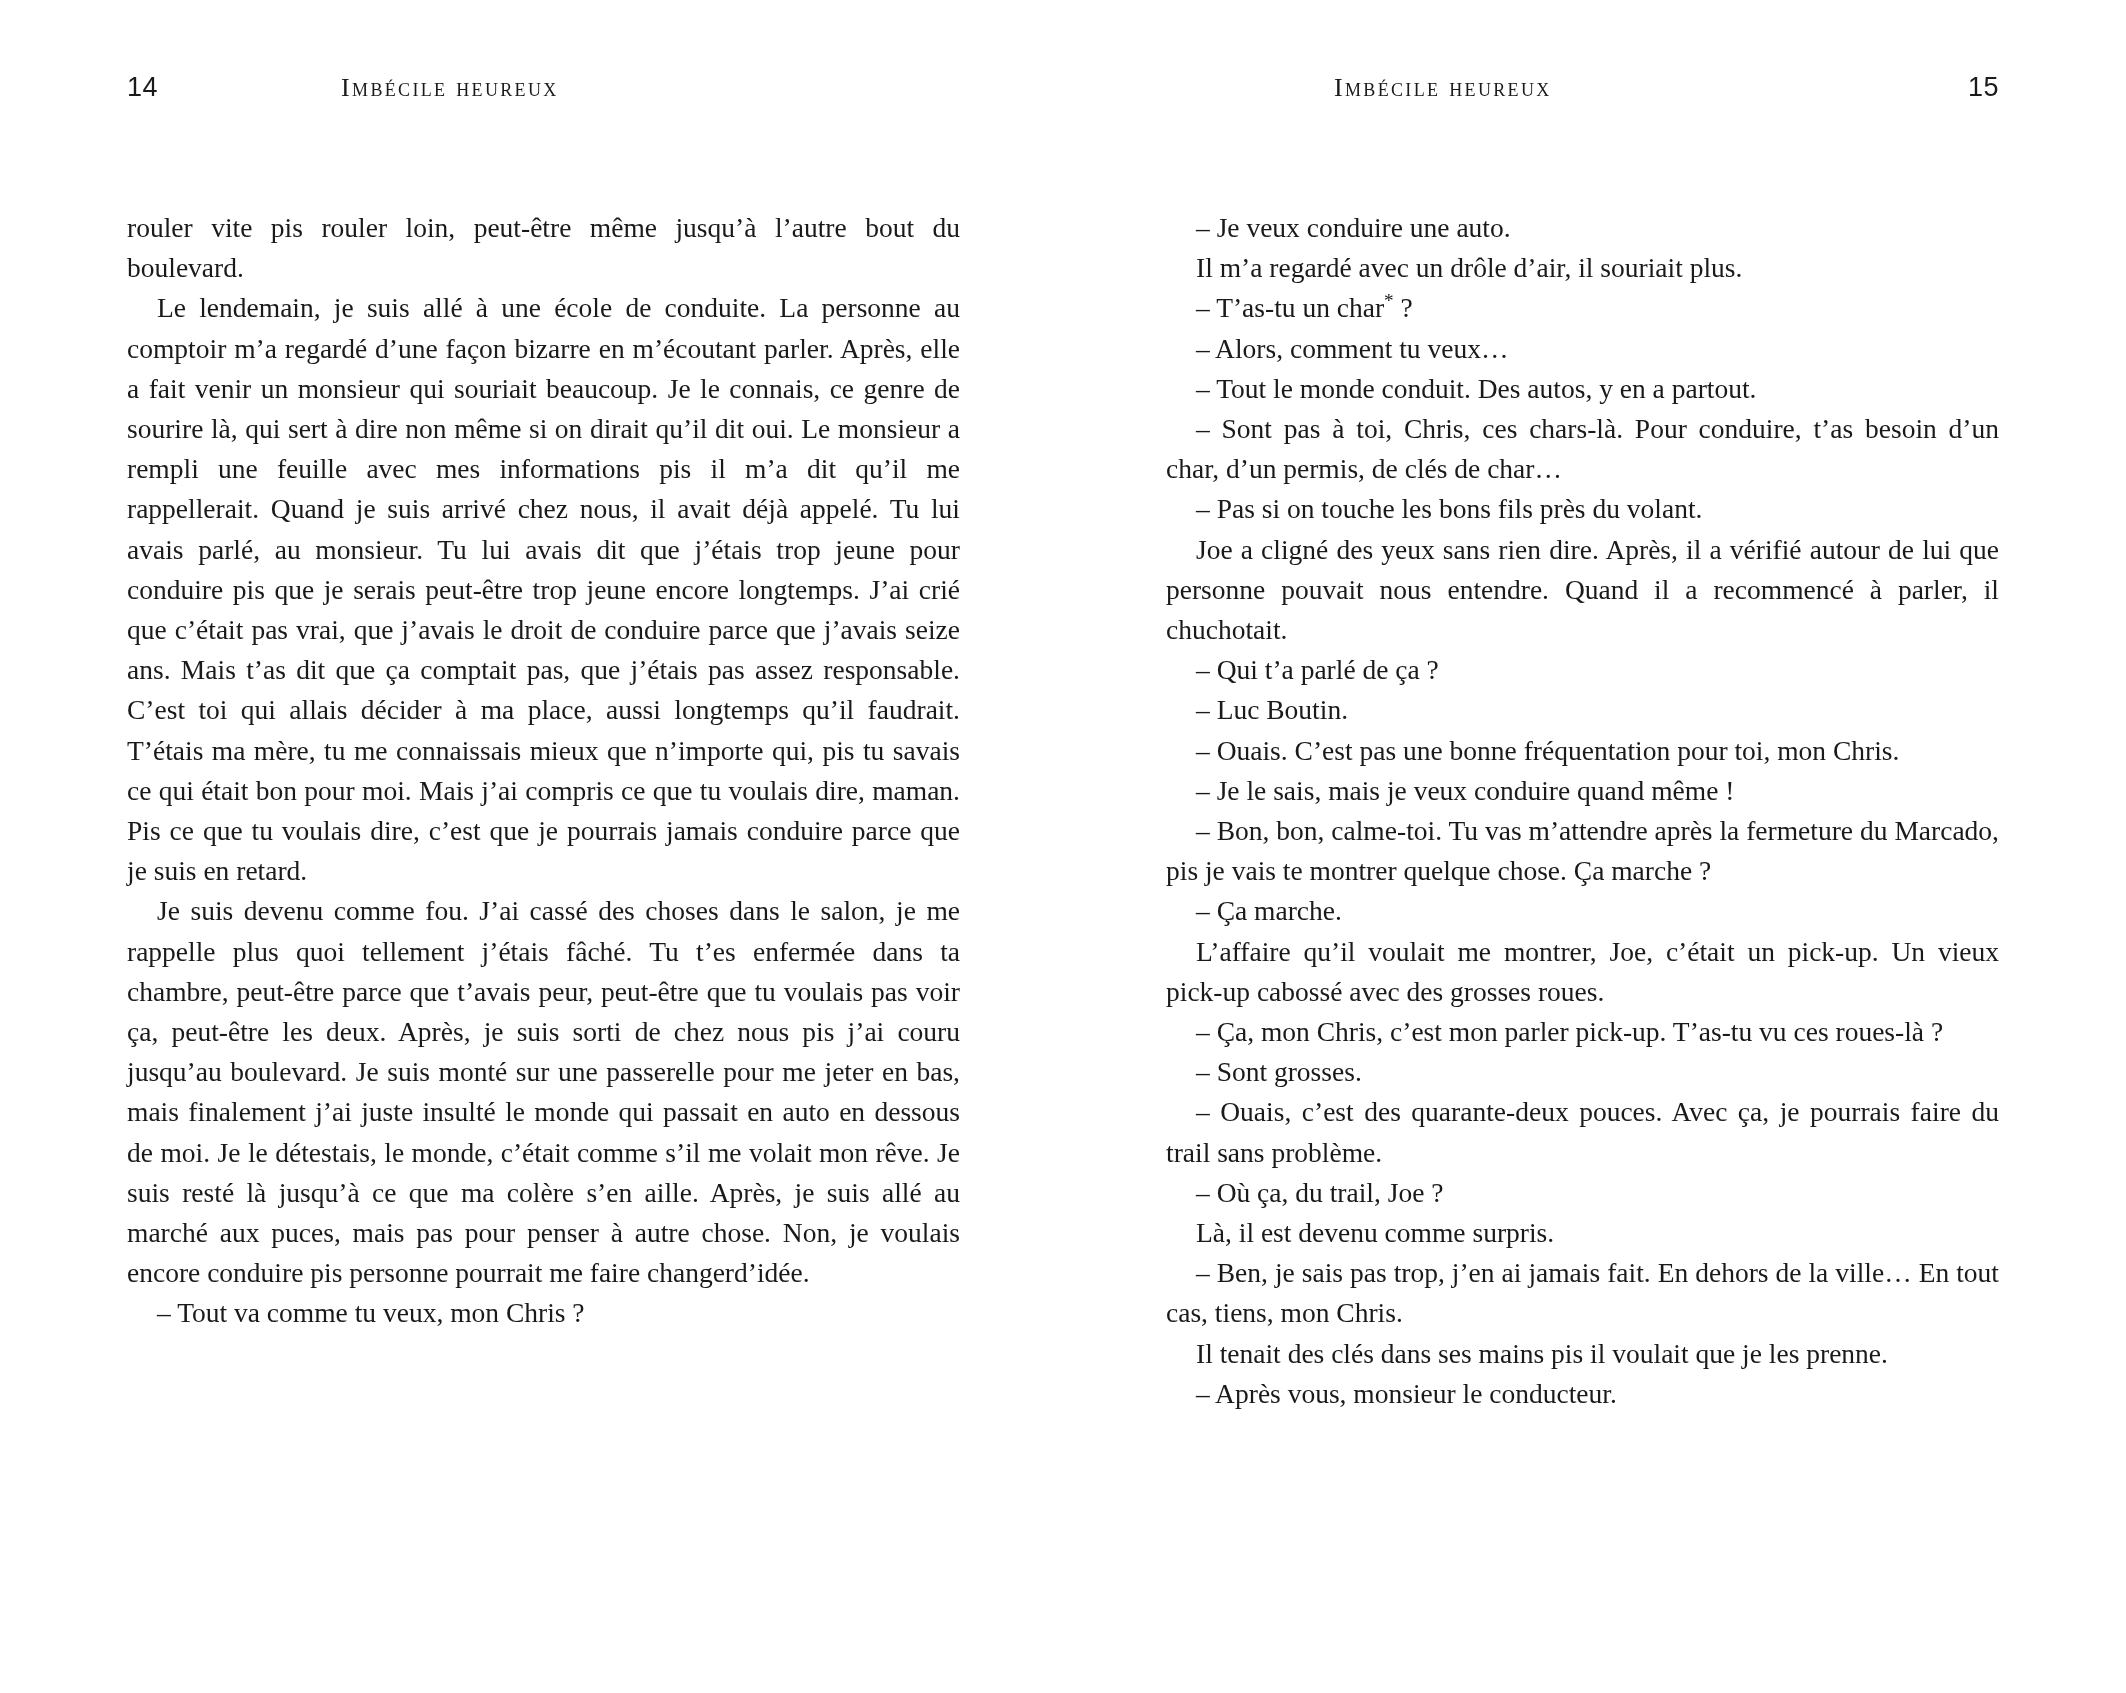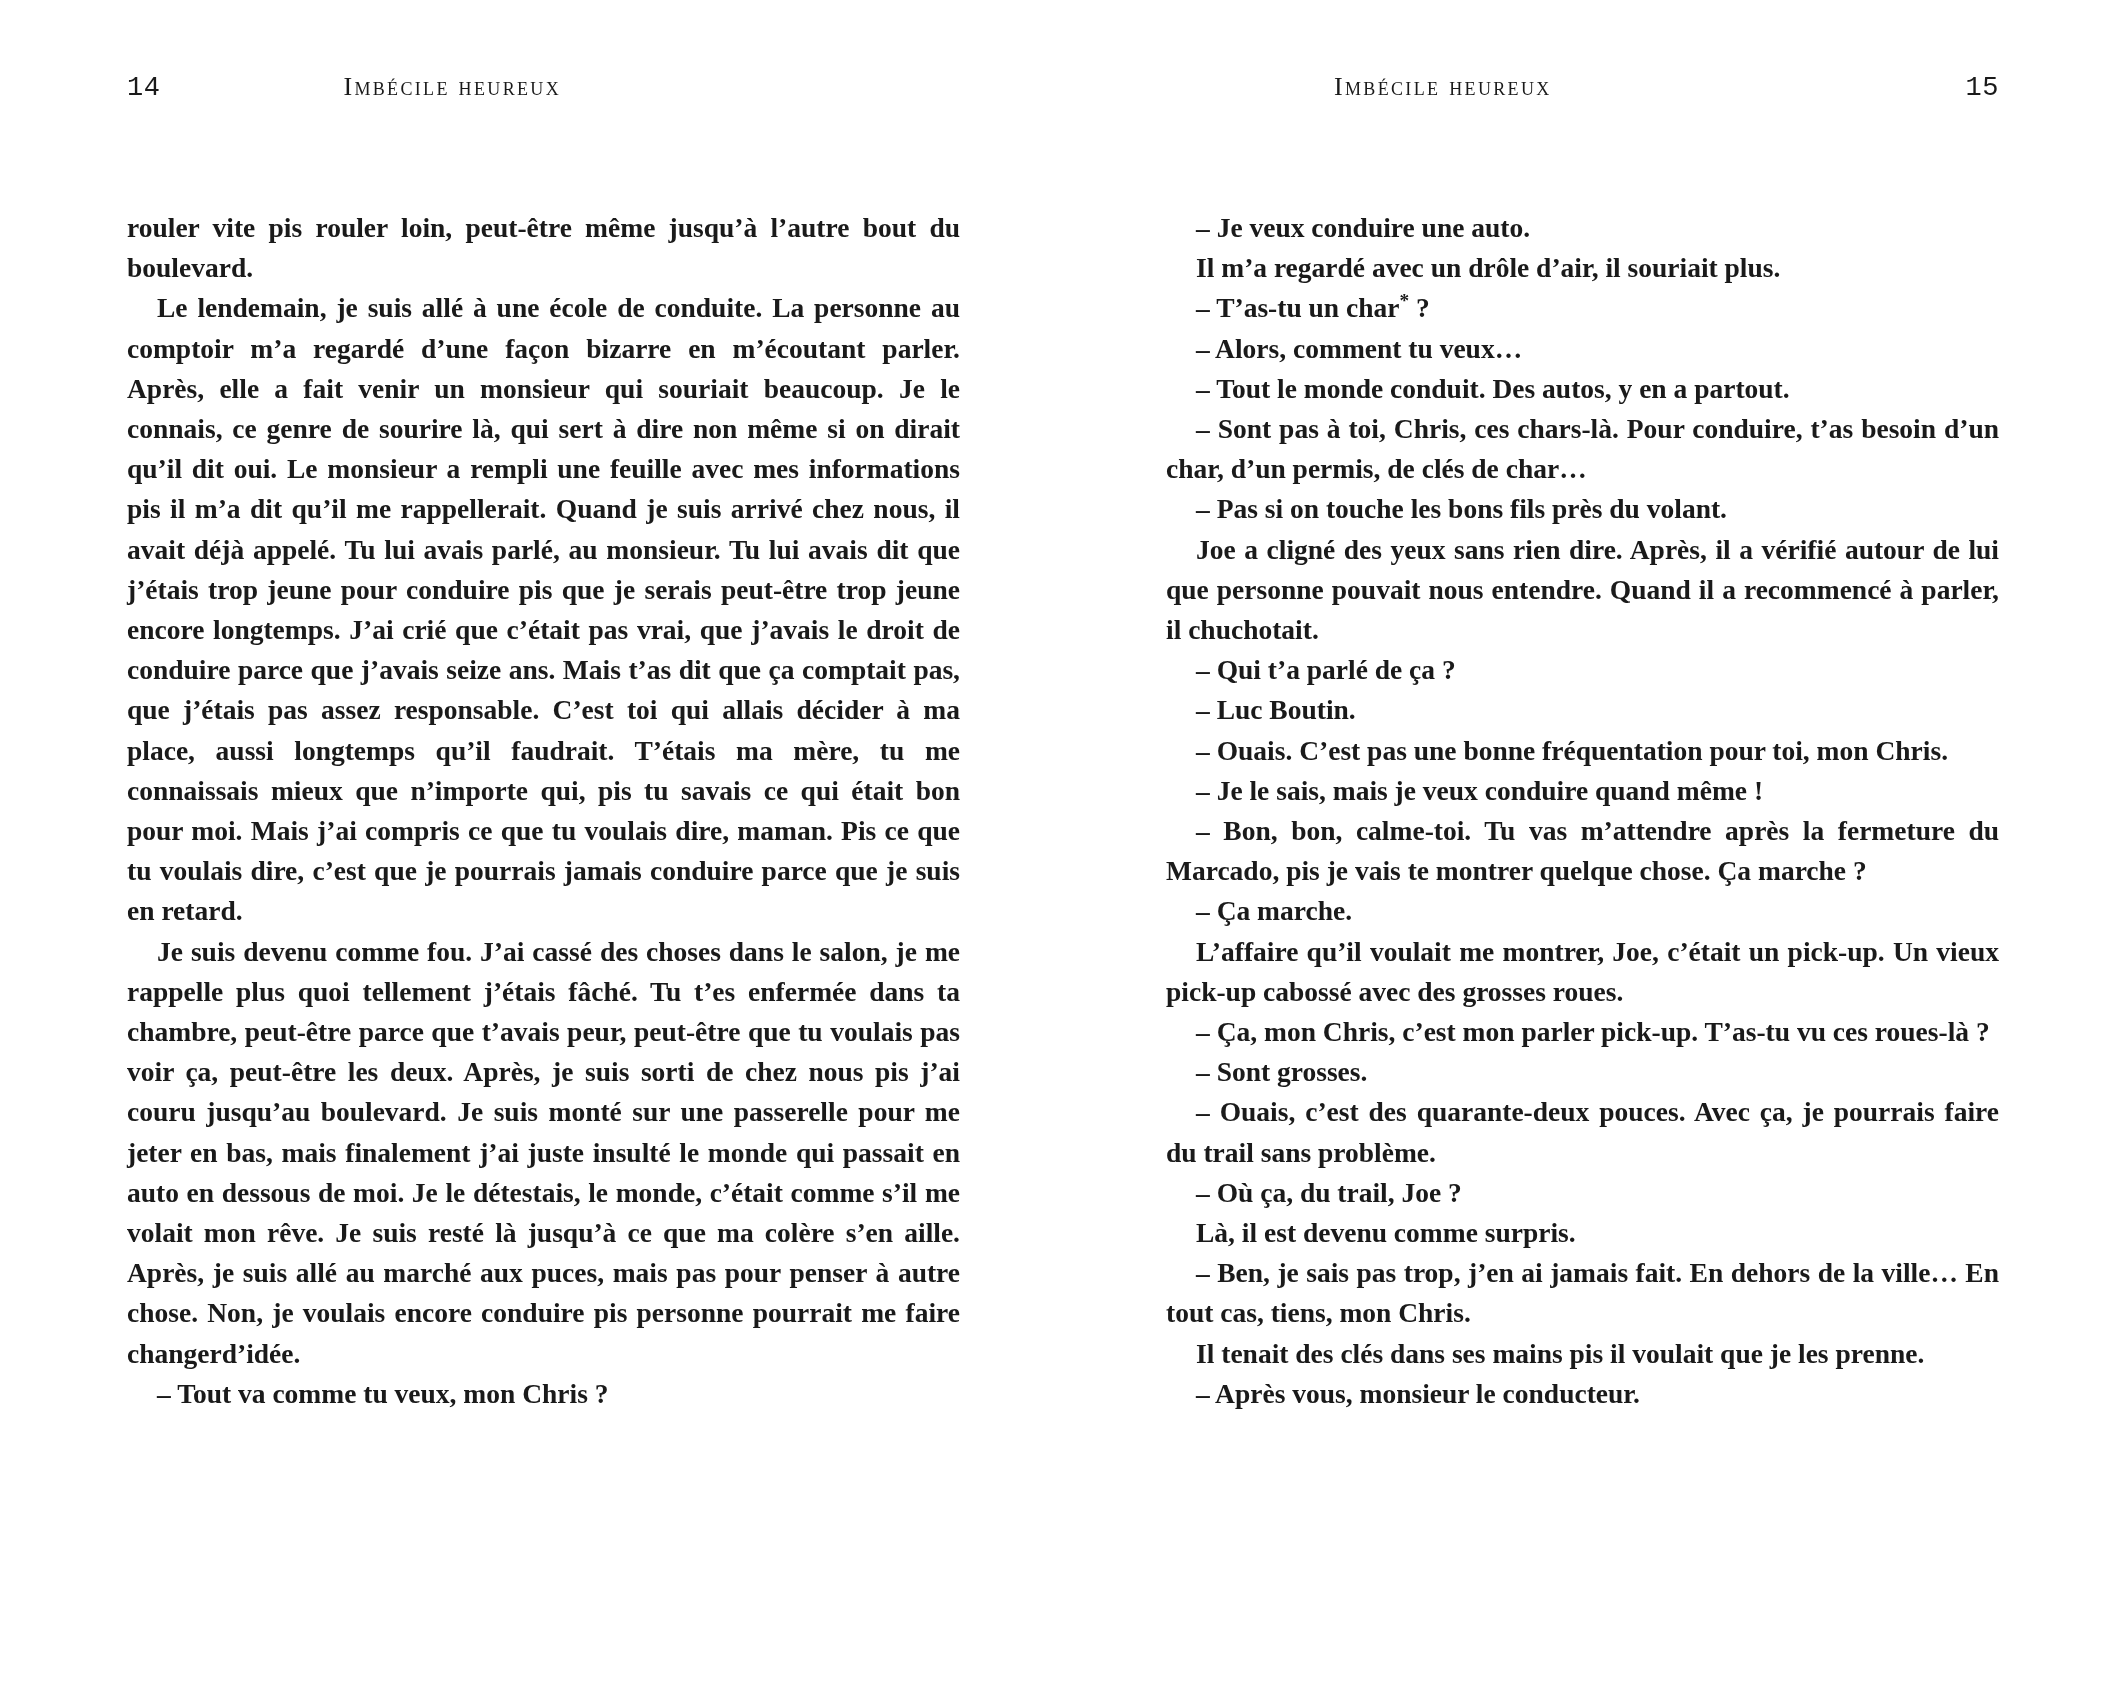--- a/index.html
+++ b/index.html
@@ -35,21 +35,21 @@
   }
   .running-head {
     display: flex;
     align-items: baseline;
     height: 36px;
     font-size: 25px;
     letter-spacing: 0.02em;
   }
   .running-head .folio {
     font-size: 27px;
-    font-family: Liberation Mono, monospace;
+    font-family: Liberation Sans, sans-serif;
   }
   .running-head .title {
     font-variant: small-caps;
     font-size: 26px;
     letter-spacing: 0.09em;
   }
   
   .rh-left .folio { flex: 0 0 auto; }
   .rh-left .title { margin-left: 183px; }
   .rh-right { justify-content: flex-start; }
@@ -60,21 +60,20 @@
     margin-top: 100px;
     width: 100%;
     font-size: 27.5px;
     line-height: 40.2px;
     text-align: justify;
     text-justify: inter-word;
     hyphens: manual;
   }
   .textblock p {
     margin: 0;
-    font-weight: bold;
   }
   .textblock p.indent {
     text-indent: 30px;
   }
   .textblock p.noindent {
     text-indent: 0;
   }
   sup.asterisk {
     font-size: 0.7em;
     vertical-align: super;

